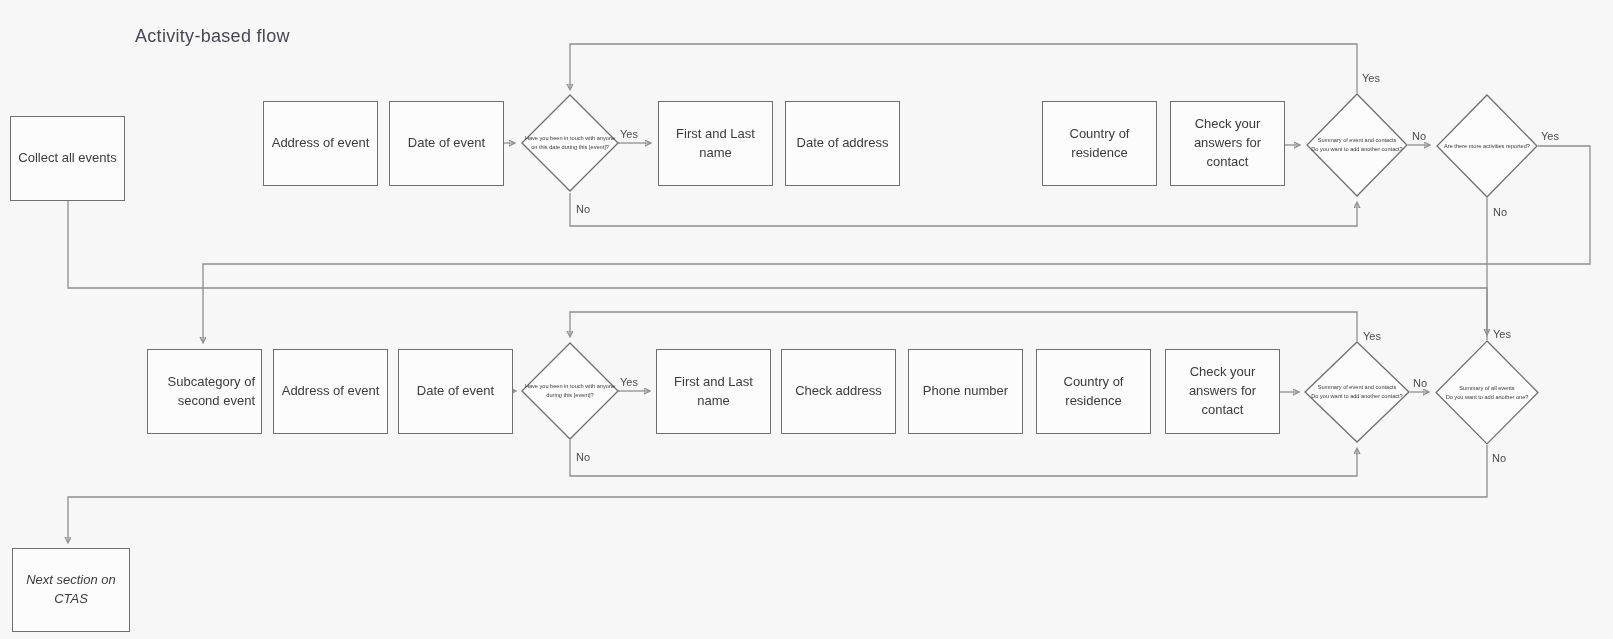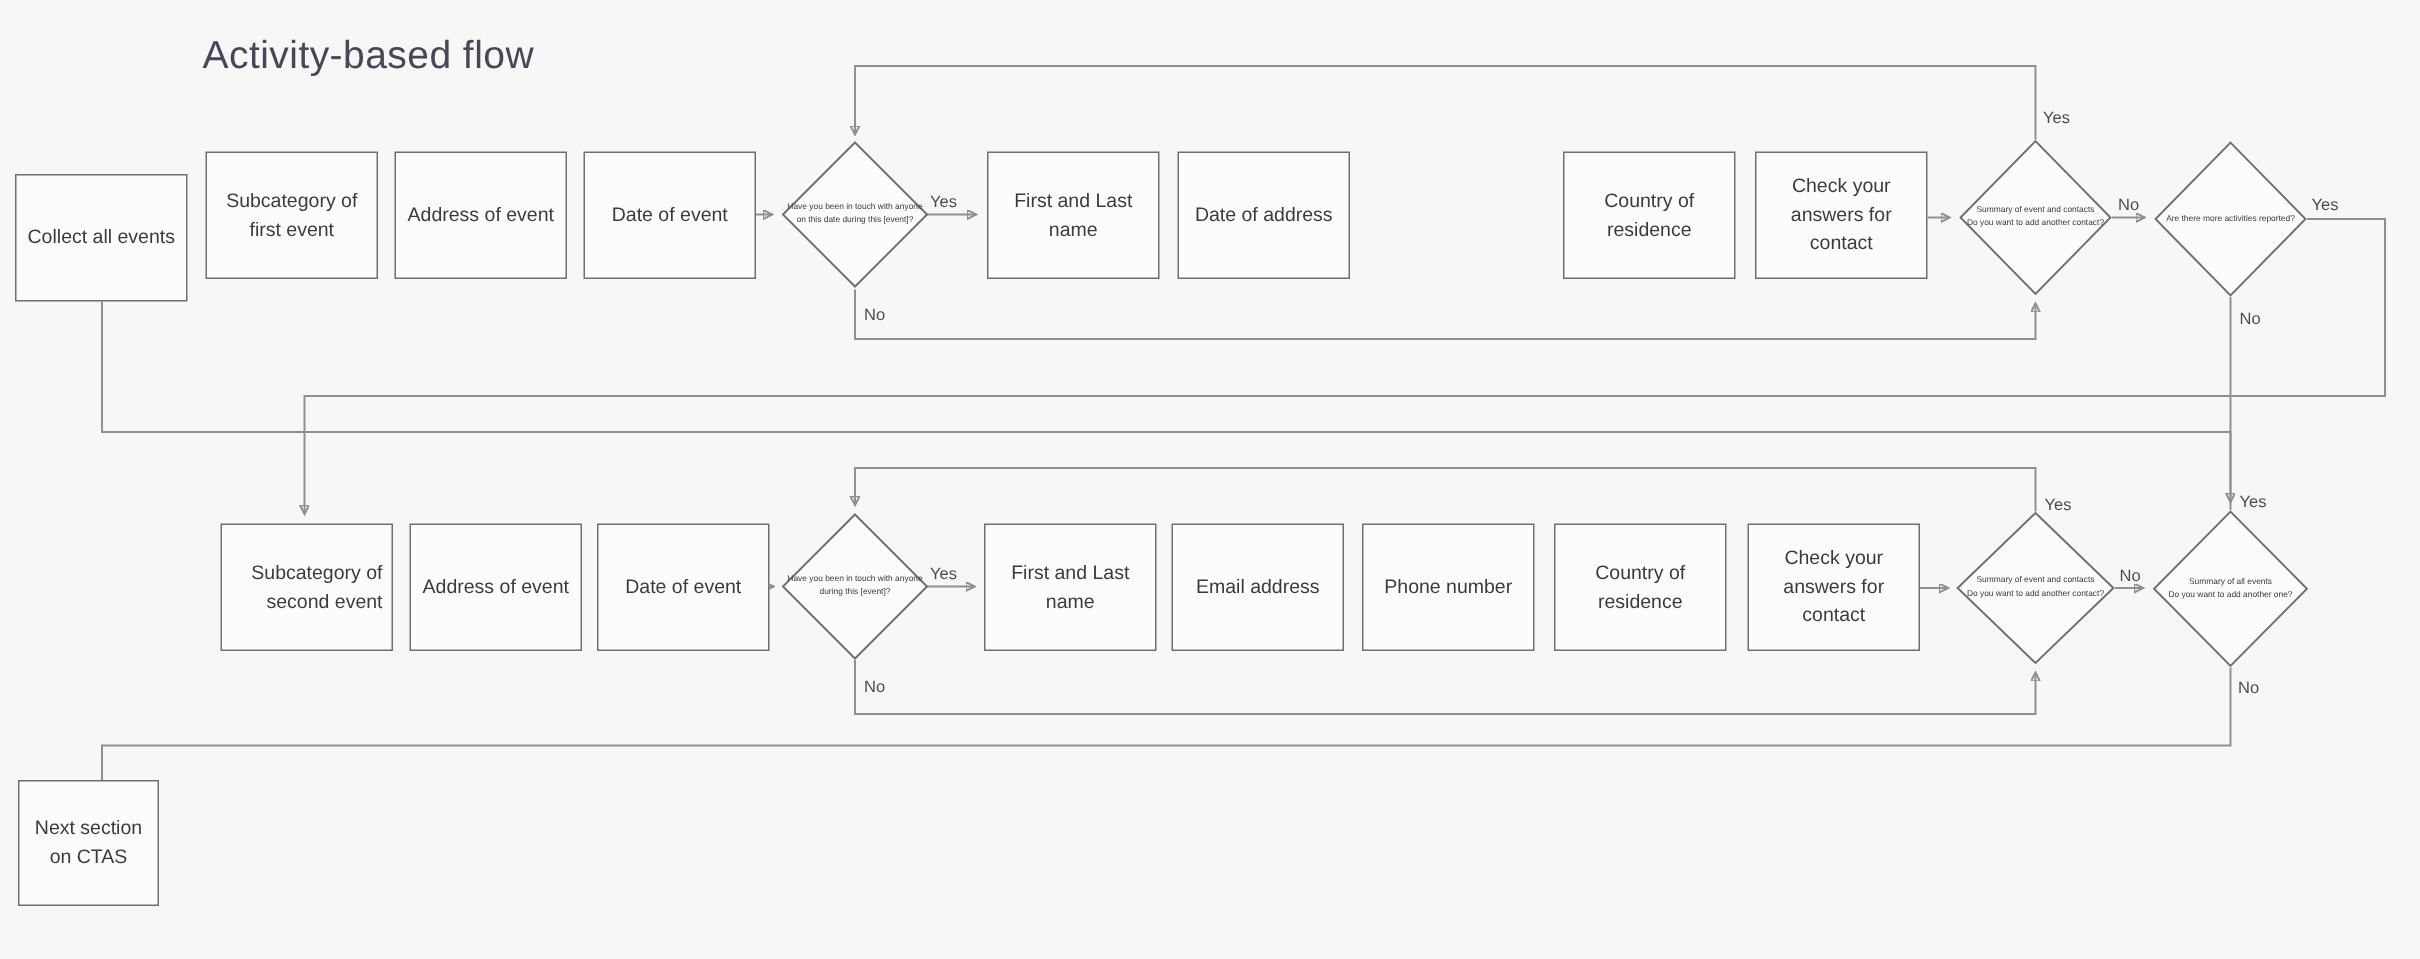--- a/index.html
+++ b/index.html
@@ -1,21 +1,21 @@
 <!DOCTYPE html>
 <html><head>
 <meta charset="utf-8">
 <style>
   html,body{margin:0;padding:0;background:#f7f7f8;}
   .canvas{
     position:relative;width:1613px;height:639px;background:#f7f7f8;
     font-family:"Liberation Sans", sans-serif;overflow:hidden;
   }
   .title{
-    position:absolute;left:135px;top:21px;font-size:26px;line-height:30px;
+    position:absolute;left:135px;top:21px;font-size:18px;line-height:30px;
     color:#474756;font-weight:500;letter-spacing:.3px;
   }
   .edges{position:absolute;left:0;top:0;width:1613px;height:639px;}
   .edges path{fill:none;stroke:#8f8f8f;stroke-width:1.3px;}
   .edges text{font-family:"Liberation Sans",sans-serif;font-size:11px;fill:#4b4b4b;}
   .node{
     position:absolute;width:115px;height:85px;background:#fcfcfd;
     border:1.5px solid #6f6f6f;box-sizing:border-box;
     display:flex;align-items:center;justify-content:center;text-align:center;
     font-size:13px;line-height:1.45;color:#3b3b3b;padding:3px 6px;
@@ -70,21 +70,20 @@
     <text x="576" y="461">No</text>
     <text x="1363" y="340">Yes</text>
     <text x="1413" y="387">No</text>
     <text x="1493" y="338">Yes</text>
     <text x="1492" y="462">No</text>
   </svg>
 
   <div class="title">Activity-based flow</div>
 
   <div class="node" style="left:10px;top:116px;">Collect all events</div>
-  <div class="node" style="left:137px;top:101px;">Subcategory of first event</div>
   <div class="node" style="left:263px;top:101px;">Address of event</div>
   <div class="node" style="left:389px;top:101px;">Date of event</div>
   <div class="node" style="left:658px;top:101px;">First and Last name</div>
   <div class="node" style="left:785px;top:101px;">Date of address</div>
   <div class="node" style="left:1042px;top:101px;">Country of residence</div>
   <div class="node" style="left:1170px;top:101px;">Check your answers for contact</div>
 
   <div class="diamond" style="left:521px;top:94px;width:98px;height:98px;">
     <svg viewBox="0 0 100 100" preserveAspectRatio="none">
       <polygon points="50,1 99,50 50,99 1,50" fill="#fcfcfd" stroke="#6f6f6f" stroke-width="1.3" vector-effect="non-scaling-stroke"></polygon>
@@ -110,21 +109,21 @@
     </svg>
     <div class="dtext">
         <span class="nowrap">Are there more activities reported?</span>
       </div>
   </div>
 
   <div class="node" style="left:147px;top:349px;text-align:right;">Subcategory of second event</div>
   <div class="node" style="left:273px;top:349px;">Address of event</div>
   <div class="node" style="left:398px;top:349px;">Date of event</div>
   <div class="node" style="left:656px;top:349px;">First and Last name</div>
-  <div class="node" style="left:781px;top:349px;">Email address</div>
+  <div class="node" style="left:781px;top:349px;">Check address</div>
   <div class="node" style="left:908px;top:349px;">Phone number</div>
   <div class="node" style="left:1036px;top:349px;">Country of residence</div>
   <div class="node" style="left:1165px;top:349px;">Check your answers for contact</div>
 
   <div class="diamond" style="left:521px;top:342px;width:98px;height:98px;">
     <svg viewBox="0 0 100 100" preserveAspectRatio="none">
       <polygon points="50,1 99,50 50,99 1,50" fill="#fcfcfd" stroke="#6f6f6f" stroke-width="1.3" vector-effect="non-scaling-stroke"></polygon>
     </svg>
     <div class="dtext">
         <span>Have you been in touch with anyone during this [event]?</span>
@@ -144,15 +143,15 @@
   <div class="diamond" style="left:1435px;top:340px;width:104px;height:105px;">
     <svg viewBox="0 0 100 100" preserveAspectRatio="none">
       <polygon points="50,1 99,50 50,99 1,50" fill="#fcfcfd" stroke="#6f6f6f" stroke-width="1.3" vector-effect="non-scaling-stroke"></polygon>
     </svg>
     <div class="dtext">
       <span class="nowrap">Summary of all events</span>
       <span class="nowrap">Do you want to add another one?</span>
     </div>
   </div>
 
-  <div class="node" style="left:12px;top:520px;width:94px;height:84px;">Next section on CTAS</div>
+  <div class="node" style="left:12px;top:548px;width:118px;height:84px;font-style:italic;">Next section on CTAS</div>
 
 </div>
 
 </body></html>

